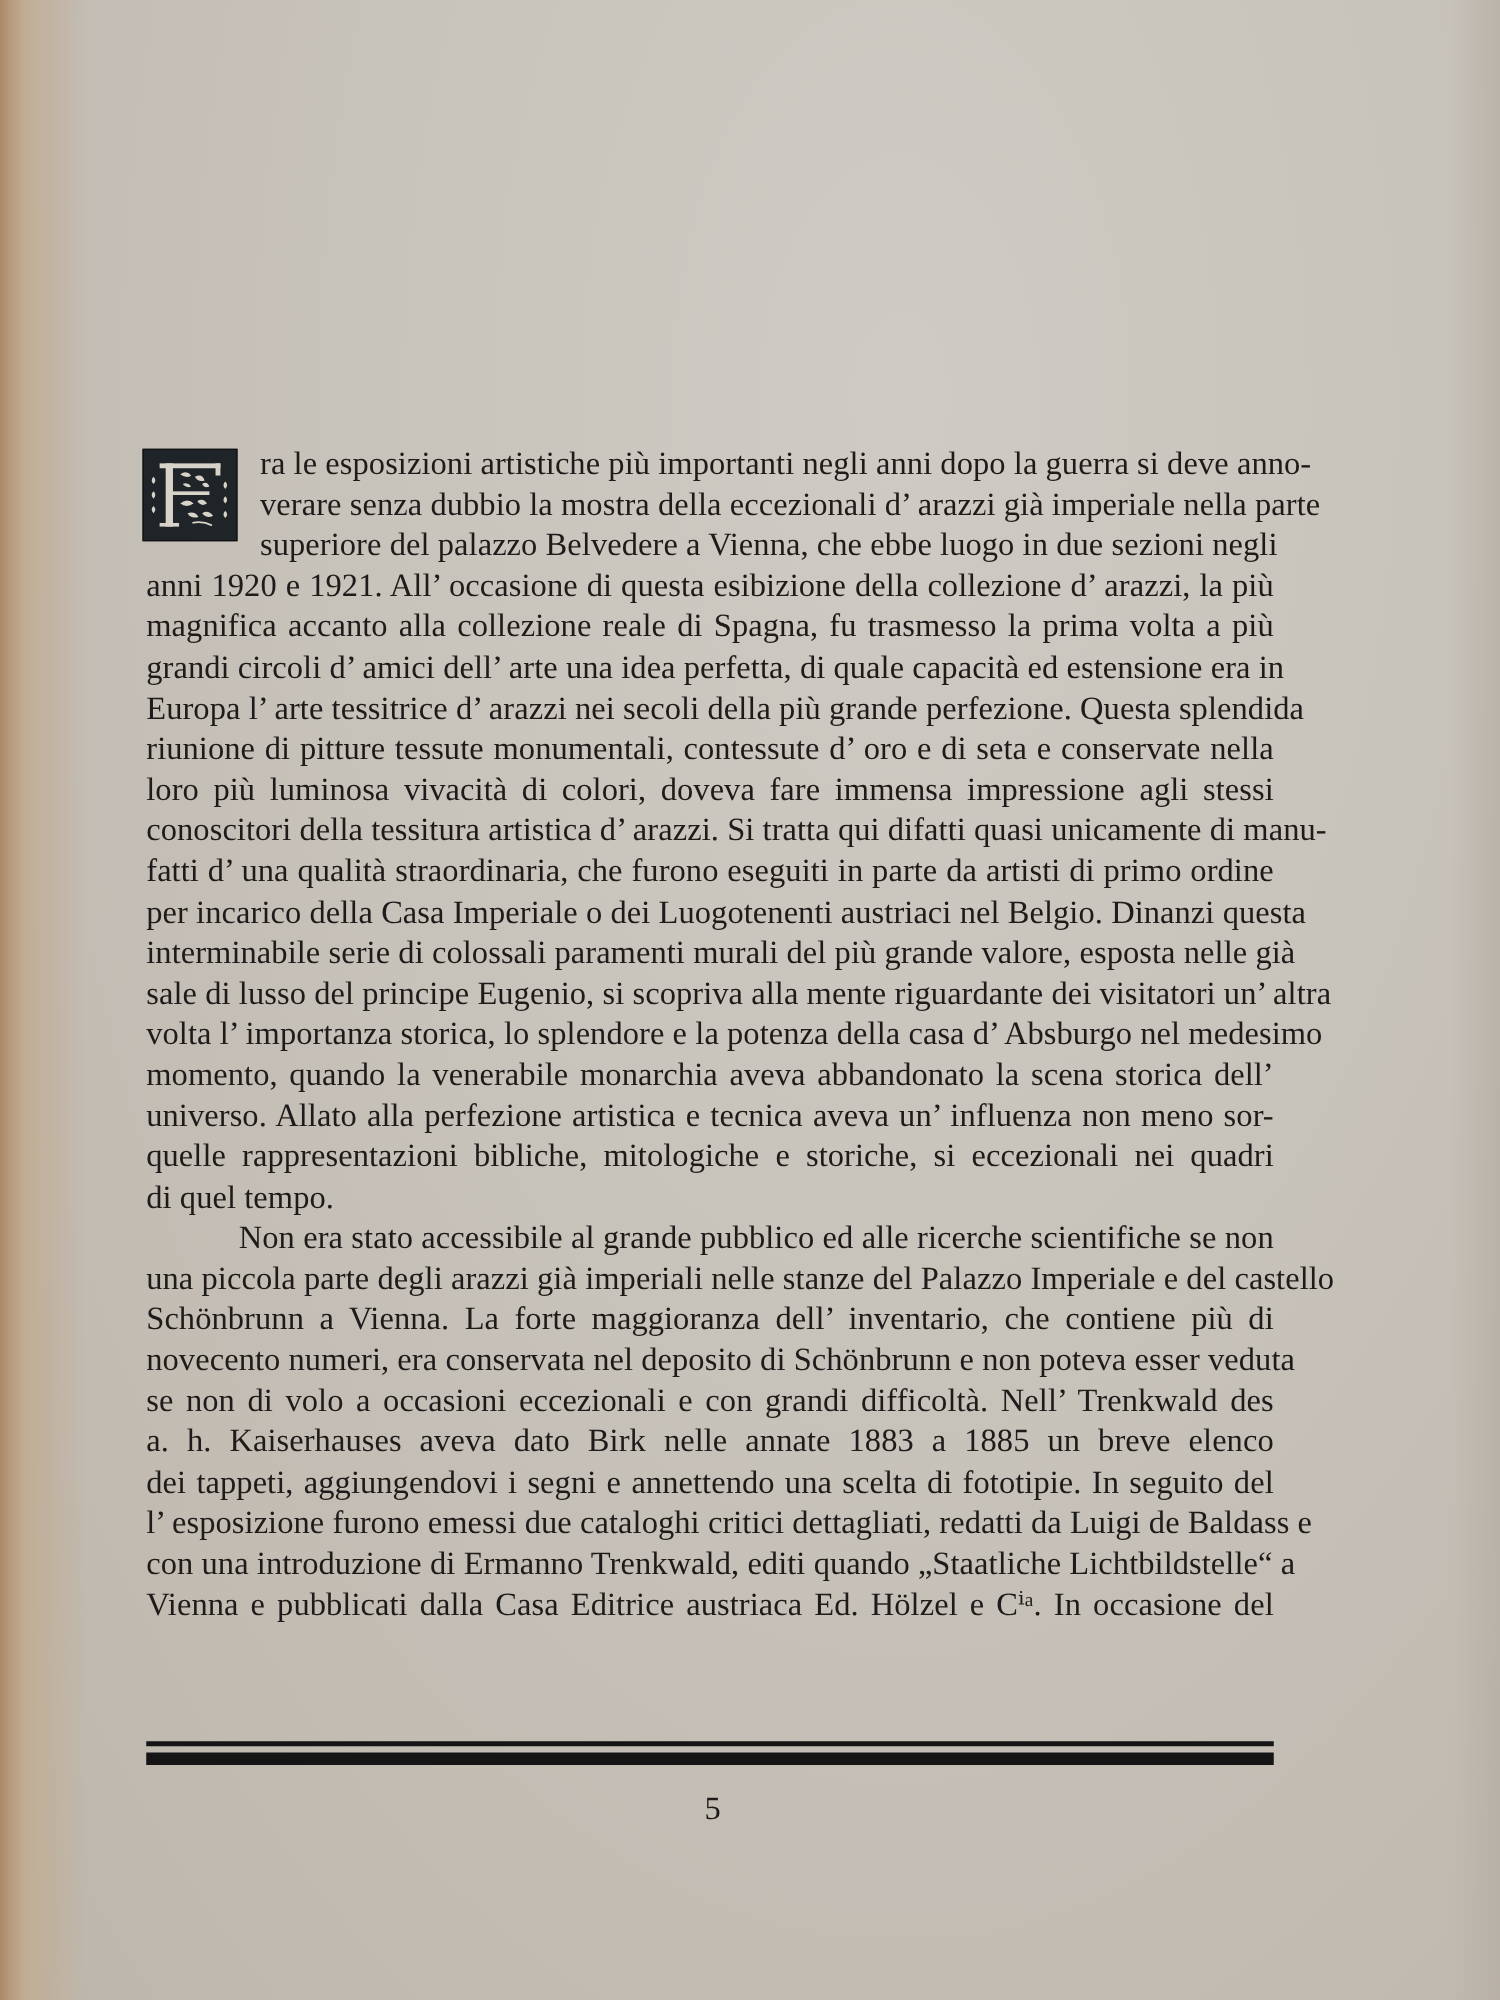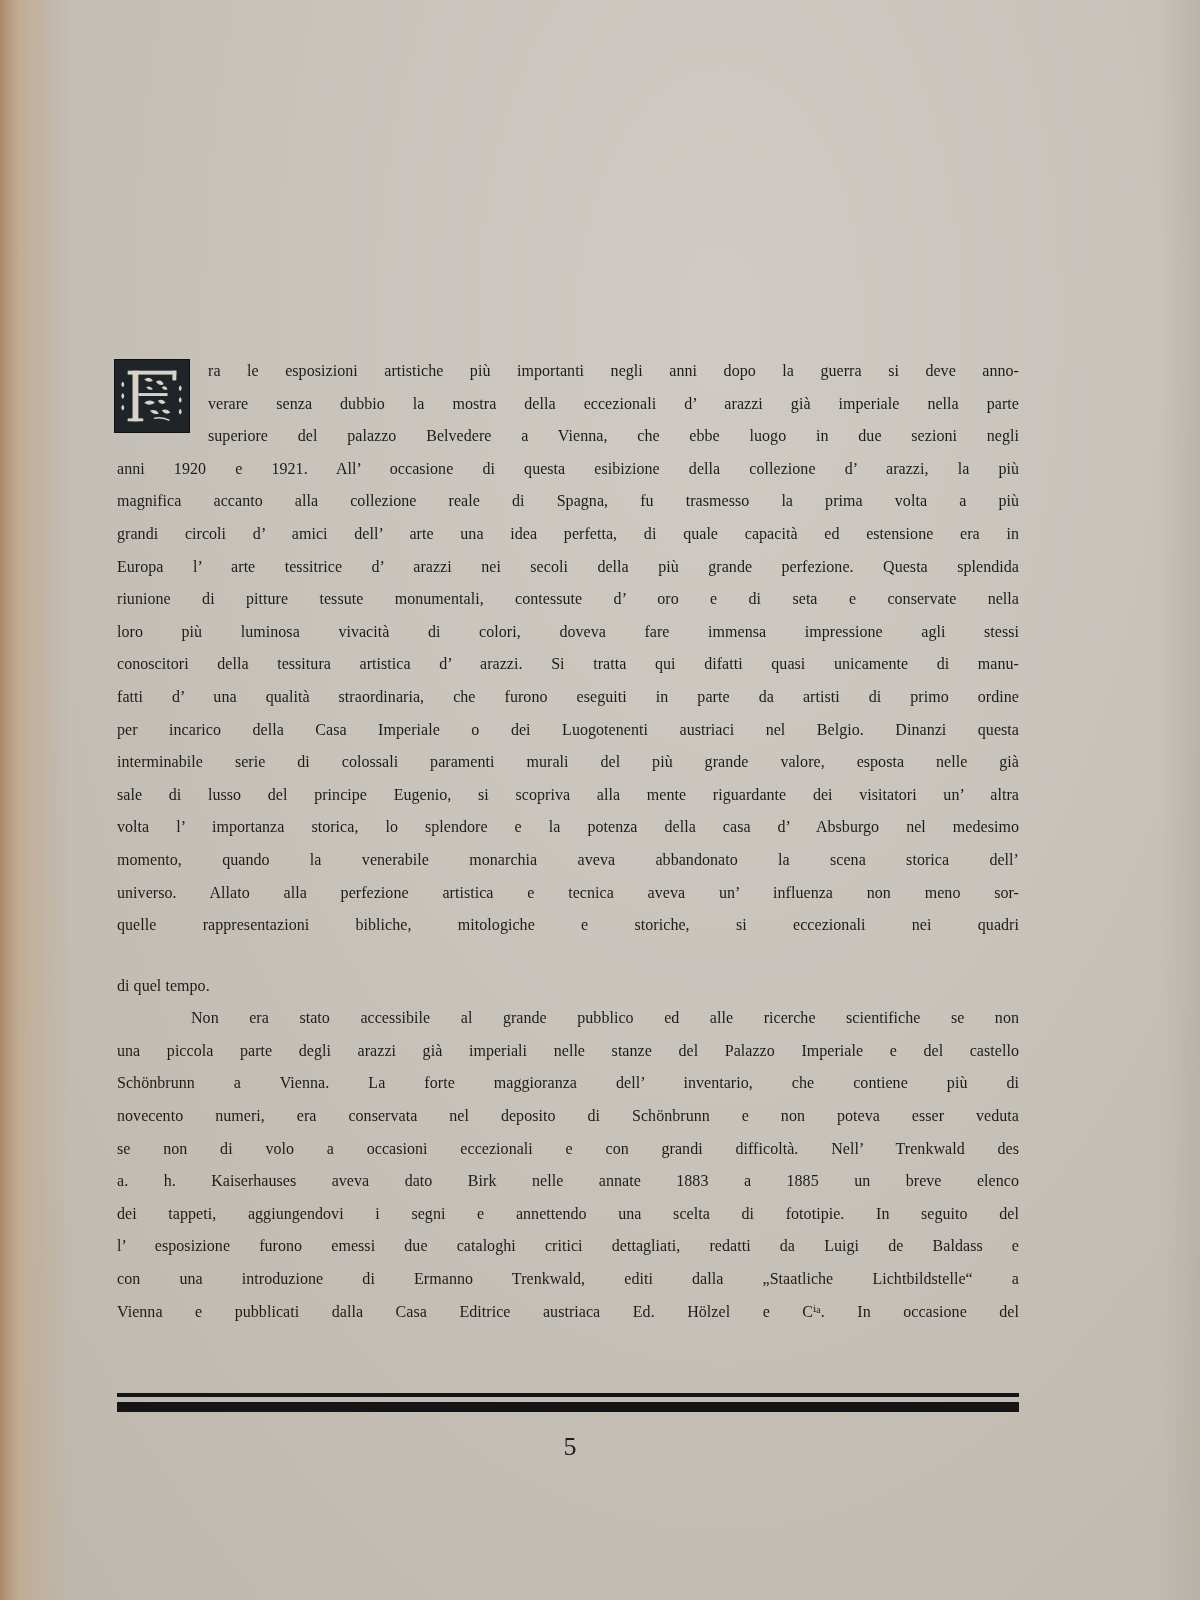--- a/index.html
+++ b/index.html
@@ -29,34 +29,33 @@
       right: 0; top: 0;
       width: 40px; height: 100%;
       background: linear-gradient(90deg, rgba(190,182,170,0), rgba(178,170,158,0.6));
     }
     .text-block {
       position: absolute;
       left: 117px;
       top: 355px;
       width: 902px;
       color: #1e1c1a;
-      font-size: 16px;
+      font-size: 26px;
       line-height: 32.6px;
       letter-spacing: 0.05px;
     }
     .line {
       display: block;
       white-space: nowrap;
       text-align: justify;
       text-align-last: justify;
       height: 32.6px;
     }
     .line.last {
       text-align-last: left;
-      margin-top: 28px;
     }
     .line.indent-drop {
       margin-left: 91px;
     }
     .line.para-indent {
       text-indent: 74px;
     }
     .drop-cap {
       position: absolute;
       left: 114px;
@@ -155,21 +154,21 @@
     <span class="line last">di quel tempo.</span>
 
     <span class="line para-indent">Non era stato accessibile al grande pubblico ed alle ricerche scientifiche se non</span>
     <span class="line">una piccola parte degli arazzi già imperiali nelle stanze del Palazzo Imperiale e del castello</span>
     <span class="line">Schönbrunn a Vienna. La forte maggioranza dell’ inventario, che contiene più di</span>
     <span class="line">novecento numeri, era conservata nel deposito di Schönbrunn e non poteva esser veduta</span>
     <span class="line">se non di volo a occasioni eccezionali e con grandi difficoltà. Nell’ Trenkwald des</span>
     <span class="line">a. h. Kaiserhauses aveva dato Birk nelle annate 1883 a 1885 un breve elenco</span>
     <span class="line">dei tappeti, aggiungendovi i segni e annettendo una scelta di fototipie. In seguito del</span>
     <span class="line">l’ esposizione furono emessi due cataloghi critici dettagliati, redatti da Luigi de Baldass e</span>
-    <span class="line">con una introduzione di Ermanno Trenkwald, editi dalla „Staatliche Lichtbildstelle“ a</span>
+    <span class="line">con una introduzione di Ermanno Trenkwald, editi quando „Staatliche Lichtbildstelle“ a</span>
     <span class="line">Vienna e pubblicati dalla Casa Editrice austriaca Ed. Hölzel e Cⁱᵃ. In occasione del</span>
   </div>
 
   <div class="rule-thin"></div>
   <div class="rule-thick"></div>
 
   <div class="page-number">5</div>
 </div>
 
 </body></html>

